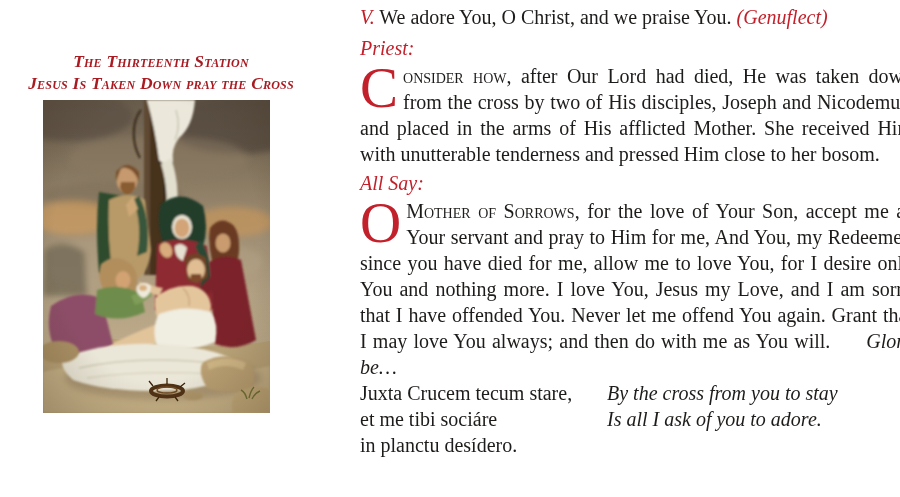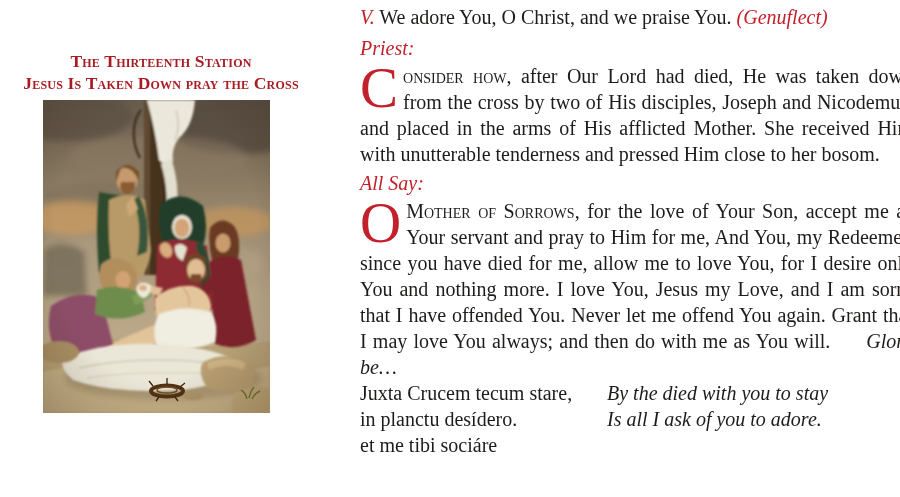--- a/index.html
+++ b/index.html
@@ -5,21 +5,21 @@
   html,body { margin:0; padding:0; background:#ffffff; }
   .page {
     position:relative; width:900px; height:497px; background:#ffffff;
     font-family:"Liberation Serif", serif; color:#1e1c1a; overflow:hidden;
   }
   
   .left-col { position:absolute; left:0; top:0; width:322px; height:497px; }
   .station-title {
     position:absolute; left:2px; top:50px; width:318px; text-align:center;
     color:#a91b22; font-weight:bold; font-variant:small-caps;
-    font-size:17.5px; line-height:22px; letter-spacing:0.2px; white-space:nowrap;
+    font-size:17.5px; line-height:22px; letter-spacing:0.2px; white-space:nowrap;font-style:italic;
   }
   .artwork { position:absolute; left:43px; top:100px; width:227px; height:313px; }
   .artwork svg { display:block; width:227px; height:313px; }
   
   .right-col {
     position:absolute; left:360px; top:4px; width:553px;
     font-size:20px; line-height:26px;
   }
   .vline { line-height:27.5px; text-align:left; }
   .red { color:#c2202a; }
@@ -194,23 +194,23 @@
 
     <div class="rubric">All Say:</div>
 
     <p class="prayer">
       <span class="dropcap">O</span><span class="sc">Mother of Sorrows</span><span>, for the love of Your Son, accept me as Your servant and pray to Him for me, And You, my Redeemer, since you have died for me, allow me to love You, for I desire only You and nothing more. I love You, Jesus my Love, and I am sorry that I have offended You. Never let me offend You again. Grant that I may love You always; and then do with me as You will.</span><span class="glory">Glory be…</span>
     </p>
 
     <div class="verse">
       <div class="latin">
         <div>Juxta Crucem tecum stare,</div>
+        <div>et me tibi sociáre</div>
         <div>in planctu desídero.</div>
-        <div>et me tibi sociáre</div>
       </div>
       <div class="english">
-        <div>By the died with you to stay</div>
+        <div>By the cross from you to stay</div>
         <div>Is all I ask of you to adore.</div>
       </div>
     </div>
 
   </div>
 </div>
 
 </body></html>

